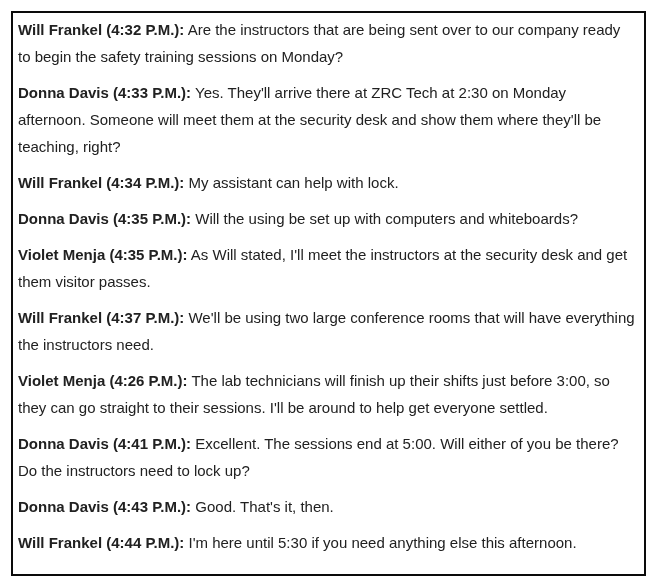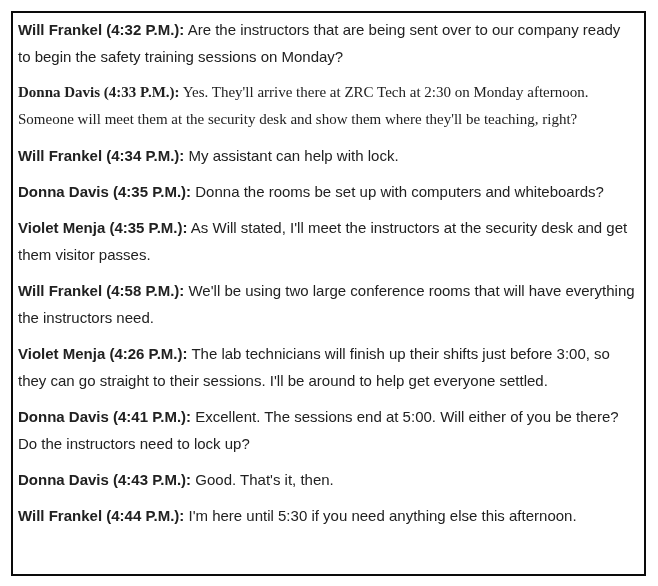--- a/index.html
+++ b/index.html
@@ -40,38 +40,38 @@
 </style>
 </head>
 <body style="background: rgb(255, 255, 255);">
 
 <div class="page">
   <div class="transcript" id="transcript" style="border-color: rgb(10, 10, 10);">
   <p class="msg" style="color: rgb(33, 33, 33);">
     <strong class="speaker">Will Frankel (4:32 P.M.):</strong><span class="body-text"> Are the instructors that are being sent over to our company ready to begin the safety training sessions on Monday?</span>
   </p>
 
-  <p class="msg" style="color: rgb(33, 33, 33); font-family: Liberation Serif, serif;">
+  <p class="msg" style="color: rgb(33, 33, 33);">
     <strong class="speaker">Donna Davis (4:33 P.M.):</strong><span class="body-text"> Yes. They'll arrive there at ZRC Tech at 2:30 on Monday afternoon. Someone will meet them at the security desk and show them where they'll be teaching, right?</span>
   </p>
 
   <p class="msg" style="color: rgb(33, 33, 33);">
     <strong class="speaker">Will Frankel (4:34 P.M.):</strong><span class="body-text"> My assistant can help with lock.</span>
   </p>
 
   <p class="msg" style="color: rgb(33, 33, 33);">
-    <strong class="speaker">Donna Davis (4:35 P.M.):</strong><span class="body-text"> Donna the rooms be set up with computers and whiteboards?</span>
+    <strong class="speaker">Donna Davis (4:35 P.M.):</strong><span class="body-text"> Will the using be set up with computers and whiteboards?</span>
   </p>
 
   <p class="msg" style="color: rgb(33, 33, 33);">
     <strong class="speaker">Violet Menja (4:35 P.M.):</strong><span class="body-text"> As Will stated, I'll meet the instructors at the security desk and get them visitor passes.</span>
   </p>
 
   <p class="msg" style="color: rgb(33, 33, 33);">
-    <strong class="speaker">Will Frankel (4:58 P.M.):</strong><span class="body-text"> We'll be using two large conference rooms that will have everything the instructors need.</span>
+    <strong class="speaker">Will Frankel (4:37 P.M.):</strong><span class="body-text"> We'll be using two large conference rooms that will have everything the instructors need.</span>
   </p>
 
   <p class="msg" style="color: rgb(33, 33, 33);">
     <strong class="speaker">Violet Menja (4:26 P.M.):</strong><span class="body-text"> The lab technicians will finish up their shifts just before 3:00, so they can go straight to their sessions. I'll be around to help get everyone settled.</span>
   </p>
 
   <p class="msg" style="color: rgb(33, 33, 33);">
     <strong class="speaker">Donna Davis (4:41 P.M.):</strong><span class="body-text"> Excellent. The sessions end at 5:00. Will either of you be there? Do the instructors need to lock up?</span>
   </p>
 

